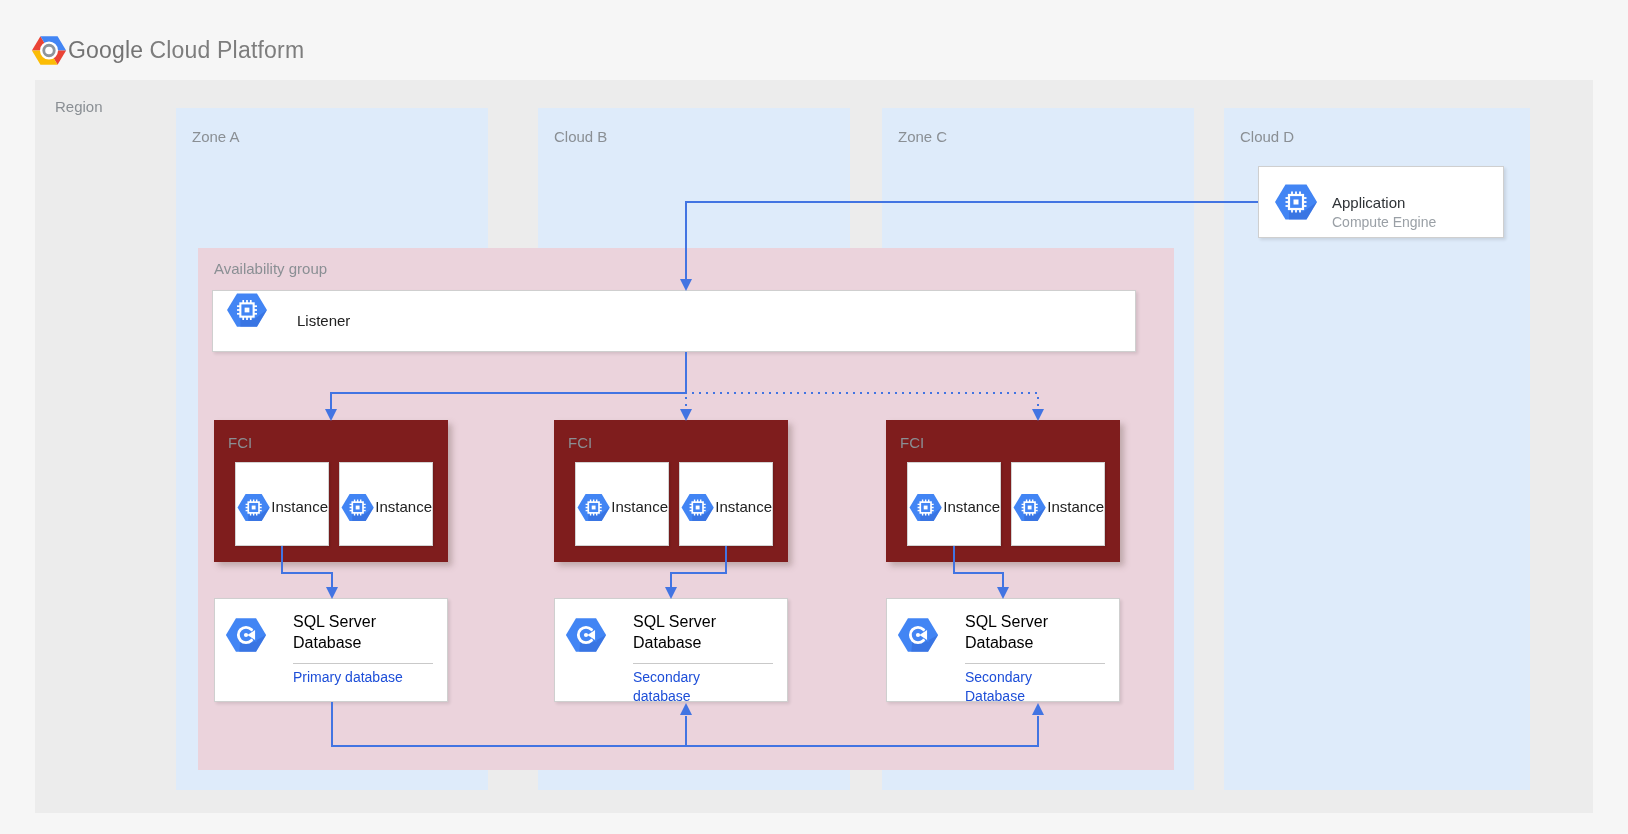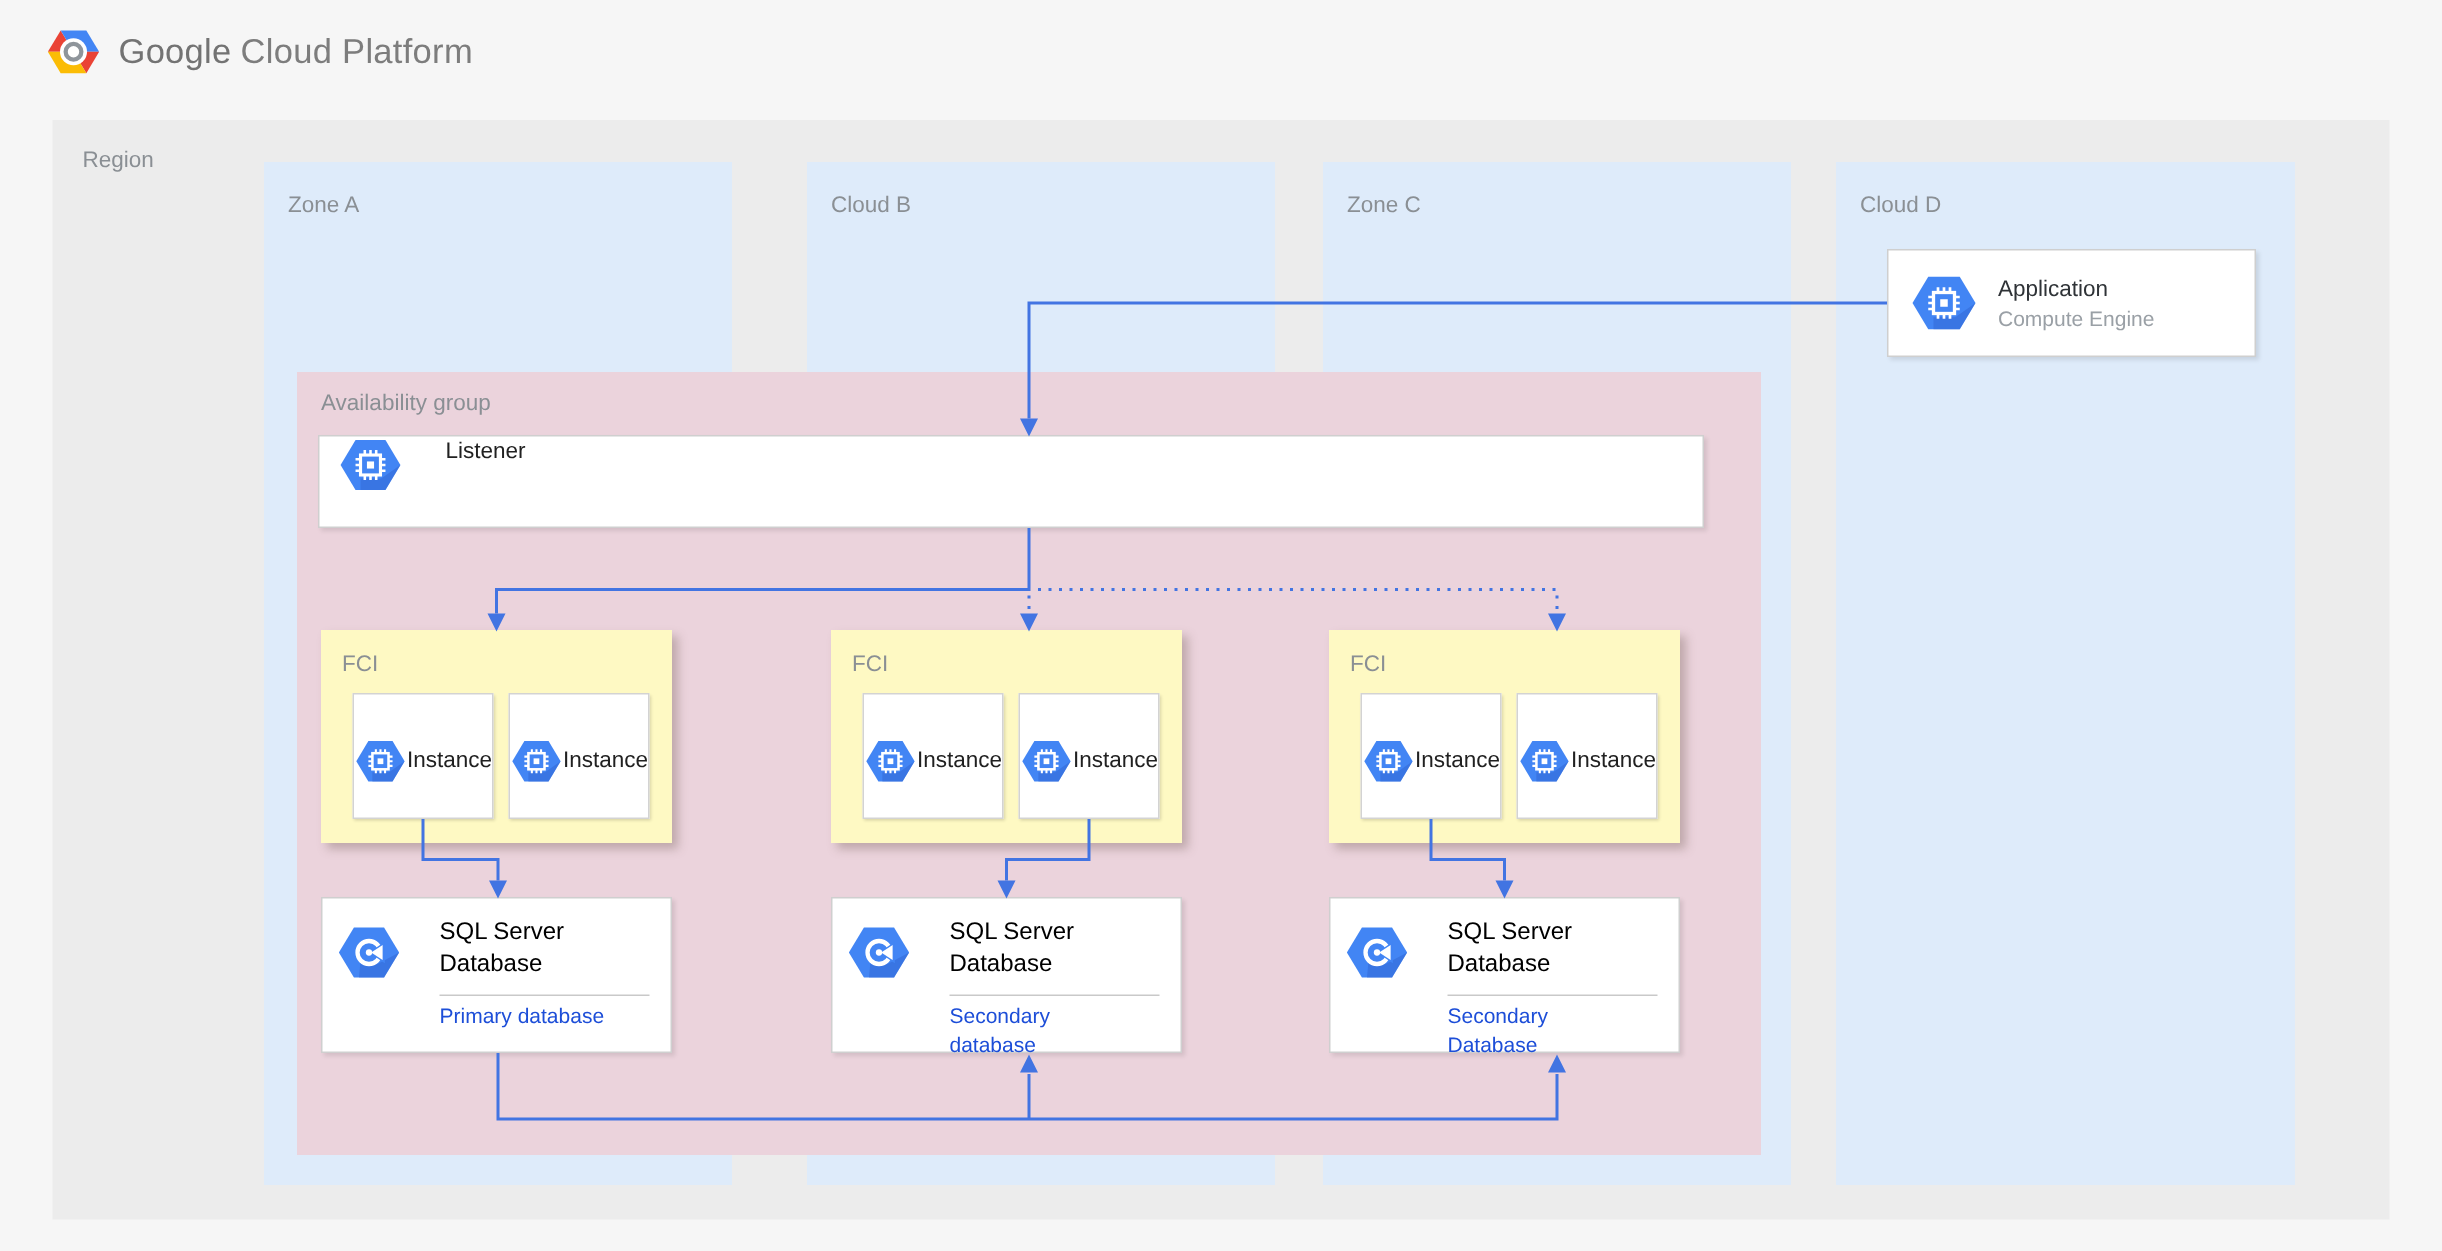--- a/index.html
+++ b/index.html
@@ -2,40 +2,40 @@
 <html><head>
 <meta charset="utf-8">
 <style>
   html,body{margin:0;padding:0;background:#f6f6f6;}
   #page{
     position:relative;width:1628px;height:834px;overflow:hidden;
     background:#f6f6f6;font-family:"Liberation Sans", sans-serif;
     -webkit-font-smoothing:antialiased;
   }
   
-  .logo{position:absolute;left:30px;top:18px;display:flex;align-items:center;gap:11px;}
+  .logo{position:absolute;left:30px;top:34px;display:flex;align-items:center;}
   .logo-text{font-size:23px;color:#757575;letter-spacing:.2px;white-space:nowrap;}
   .logo-text .g1{font-weight:500;color:#737373;margin-right:6px;}
   .logo-text .g2{font-weight:400;color:#7d7d7d;}
   
   .region{position:absolute;left:35px;top:80px;width:1558px;height:733px;background:#ececec;}
   .container-label{font-size:15px;color:#8a8f94;white-space:nowrap;text-align:right;}
   .zone{position:absolute;top:108px;height:682px;background:#deebfa;}
   .zone-label{position:absolute;left:16px;top:20px;}
   .ag{position:absolute;left:198px;top:248px;width:976px;height:522px;background:#ebd3dc;}
   
   .wbox{position:absolute;background:#ffffff;border:1px solid #cfcfcf;box-sizing:border-box;
         box-shadow:2px 2px 3px rgba(0,0,0,0.10);}
   .listener{left:212px;top:290px;width:924px;height:62px;display:flex;align-items:flex-start;}
   .appbox{left:1258px;top:166px;width:246px;height:72px;display:flex;align-items:center;}
-  .box-title{font-size:15px;color:#2f3337;line-height:20px;}
+  .box-title{font-size:15px;color:#2f3337;line-height:20px;margin-top:20px;}
   .box-sub{font-size:14px;color:#9aa0a6;line-height:19px;}
   .dark{color:#212121;}
   
-  .fci{position:absolute;top:420px;width:234px;height:142px;background:#fef9c3;
+  .fci{position:absolute;top:420px;width:234px;height:142px;background:#7f1d1d;
        box-shadow:4px 4px 6px rgba(110,90,80,0.35);}
   .fci-label{position:absolute;left:14px;top:14px;}
   .card{position:absolute;top:42px;width:94px;height:84px;background:#fff;border:1px solid #d3d3d3;
         box-sizing:border-box;box-shadow:1px 1px 2px rgba(0,0,0,0.15);
         display:flex;flex-direction:row;align-items:center;justify-content:flex-start;}
   .card .ic{margin-top:7px;}
   .card-label{font-size:15px;color:#212121;margin-top:4px;}
   
   .sql{position:absolute;top:598px;width:234px;height:104px;}
   .sql-icon{position:absolute;left:9px;top:16px;}

